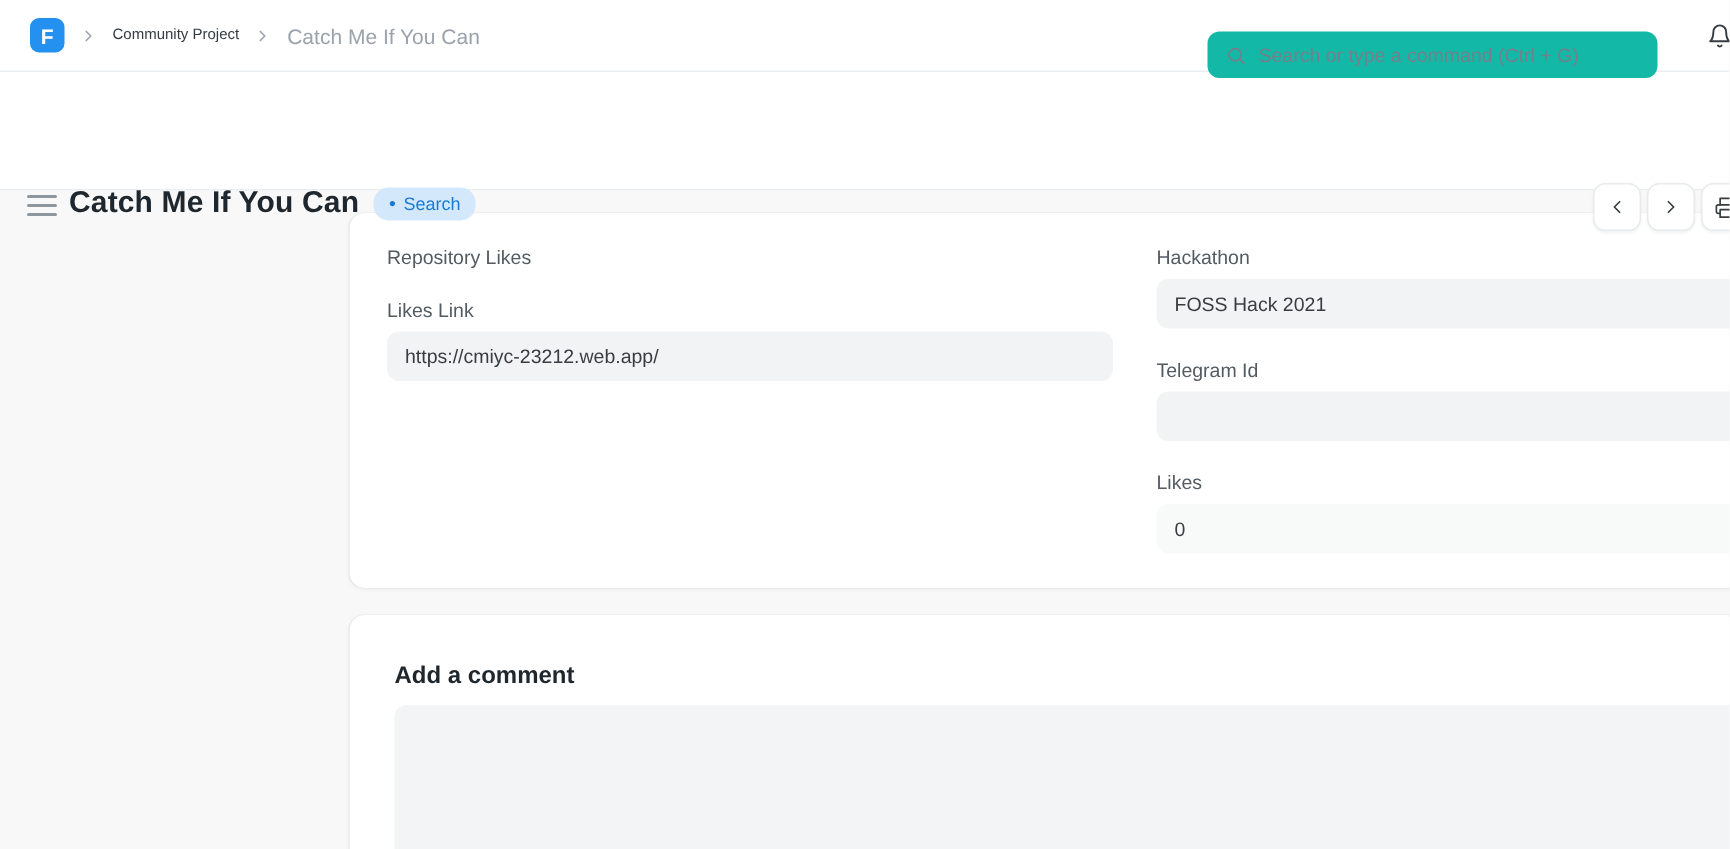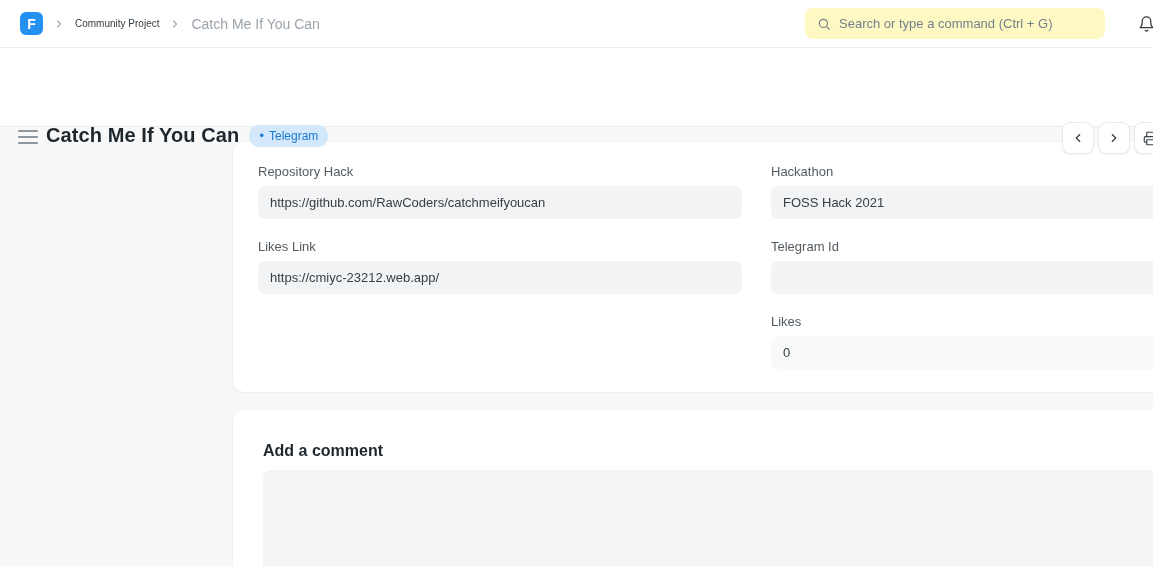--- a/index.html
+++ b/index.html
@@ -36,23 +36,23 @@
   .crumb-sep svg { stroke: #9aa3ab; }
   .crumb-link {
     font-size: 10px; color: #333c44; text-decoration: none; cursor: pointer;
     white-space: nowrap;
   }
   .crumb-current {
     font-size: 14px; color: #9aa3ab; white-space: nowrap;
   }
 
   .search-box {
-    position: absolute; left: 805px; top: 8px;
+    position: absolute; left: 805px; top: 21px;
     width: 300px; height: 31px;
-    background: #fef9c3;
+    background: #14b8a6;
     border-radius: 8px;
     display: flex; align-items: center;
     padding: 0 12px;
     cursor: text;
   }
   .search-box svg { flex: 0 0 auto; margin-right: 8px; stroke: #74808b; }
   .search-input {
     border: none; outline: none; background: transparent;
     font-family: "Liberation Sans", sans-serif;
     font-size: 13px; color: #383d41; width: 100%;
@@ -213,21 +213,21 @@
   <button class="menu-toggle" aria-label="menu">
     <span></span>
     <span></span>
     <span></span>
   </button>
 
   <div class="page-title-row">
     <h1 class="page-title">Catch Me If You Can</h1>
     <span class="status-badge">
       <span class="dot">•</span>
-      <span>Telegram</span>
+      <span>Search</span>
     </span>
   </div>
 
   <div class="head-actions">
     <button class="icon-btn">
       <svg width="14" height="14" viewBox="0 0 24 24" fill="none" stroke-width="2" stroke-linecap="round" stroke-linejoin="round">
           <polyline points="15 6 9 12 15 18"></polyline>
         </svg>
     </button>
     <button class="icon-btn">
@@ -245,22 +245,21 @@
   </div>
 </section>
 
 <main class="content">
 
   <div class="card form-card">
     <div class="form-grid">
 
       <div class="form-col">
         <div class="field">
-          <label class="field-label">Repository Hack</label>
-          <input class="field-input" type="text" value="https://github.com/RawCoders/catchmeifyoucan" style="">
+          <label class="field-label">Repository Likes</label>
         </div>
         <div class="field">
           <label class="field-label">Likes Link</label>
           <input class="field-input" type="text" value="https://cmiyc-23212.web.app/" style="">
         </div>
       </div>
 
       <div class="form-col">
         <div class="field">
           <label class="field-label">Hackathon</label>

